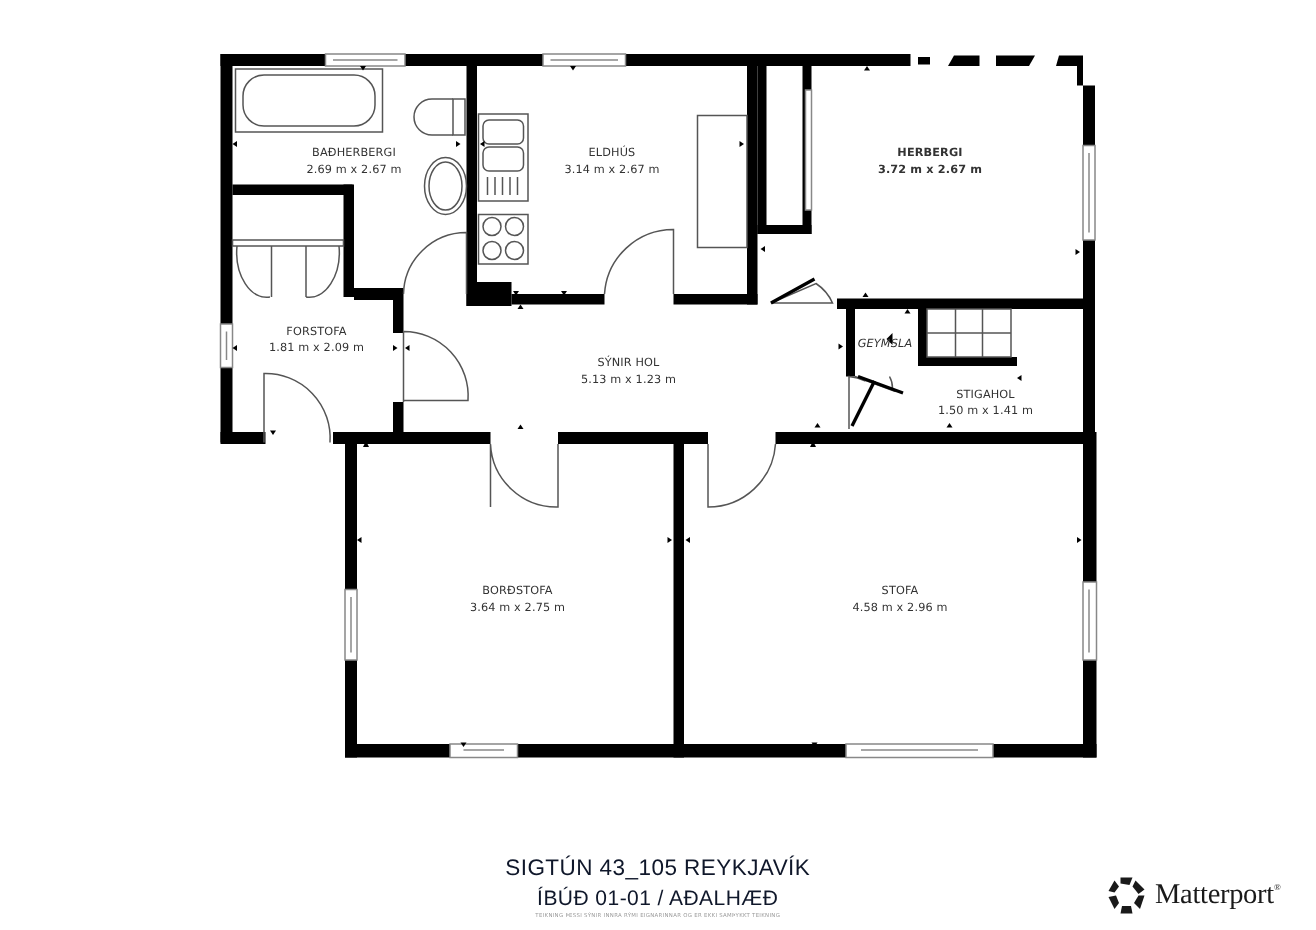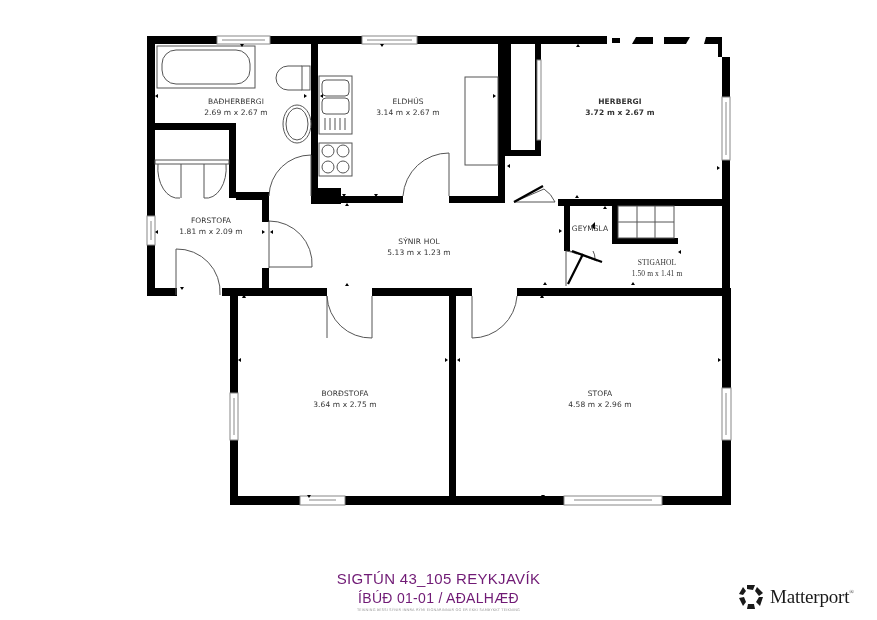--- a/index.html
+++ b/index.html
@@ -1,20 +1,20 @@
 <!DOCTYPE html>
 <html><head>
   <meta charset="utf-8">
   <style>
     html, body { margin: 0; padding: 0; background: #ffffff; }
     body { width: 877px; height: 620px; position: relative; overflow: hidden; font-family: "DejaVu Sans", sans-serif; }
     #plan { position: absolute; left: 0; top: 0; width: 877px; height: 620px; }
     .room-label { position: absolute; text-align: center; color: #333333; font-size: 7.5px; line-height: 11px; letter-spacing: 0.1px; white-space: nowrap; transform: translateX(-50%); }
     .room-label .name, .room-label .dim { display: block; }
-    .footer { position: absolute; left: 0; width: 877px; text-align: center; color: #701a75; }
+    .footer { position: absolute; left: 0; width: 877px; text-align: center; color: #0f172a; }
     .footer-title { top: 570px; font-size: 15px; letter-spacing: 0.3px; font-family: "Liberation Sans", sans-serif; }
     .footer-subtitle { top: 590px; font-size: 14px; letter-spacing: 0.3px; font-family: "Liberation Sans", sans-serif; }
     .footer-fine { top: 608px; font-size: 3.6px; color: #9a9a9a; letter-spacing: 0.2px; }
     .logo { position: absolute; left: 738px; top: 584px; display: flex; align-items: center; gap: 6px; }
     .logo-text { font-family: "Liberation Serif", serif; font-size: 19px; color: #1a1a1a; letter-spacing: -0.2px; }
     .logo-text sup { font-size: 6px; vertical-align: top; position: relative; top: 3px; }
   </style>
 </head>
 <body>
 
@@ -201,24 +201,24 @@
   <span class="dim">3.72 m x 2.67 m</span>
 </div>
 <div class="room-label" style="left:193px; top:215px;margin-left:18px;">
   <span class="name">FORSTOFA</span>
   <span class="dim">1.81 m x 2.09 m</span>
 </div>
 <div class="room-label" style="left:419px; top:236px;">
   <span class="name">SÝNIR HOL</span>
   <span class="dim">5.13 m x 1.23 m</span>
 </div>
-<div class="room-label" style="left:590px; top:223px;">
+<div class="room-label" style="left:590px; top:223px;font-style:italic;">
   <span class="name">GEYMSLA</span>
 </div>
-<div class="room-label" style="left:657px; top:257px;font-family:Liberation Serif, serif;">
+<div class="room-label" style="left:657px; top:257px;">
   <span class="name">STIGAHOL</span>
   <span class="dim">1.50 m x 1.41 m</span>
 </div>
 <div class="room-label" style="left:345px; top:388px;">
   <span class="name">BORÐSTOFA</span>
   <span class="dim">3.64 m x 2.75 m</span>
 </div>
 <div class="room-label" style="left:600px; top:388px;">
   <span class="name">STOFA</span>
   <span class="dim">4.58 m x 2.96 m</span>

